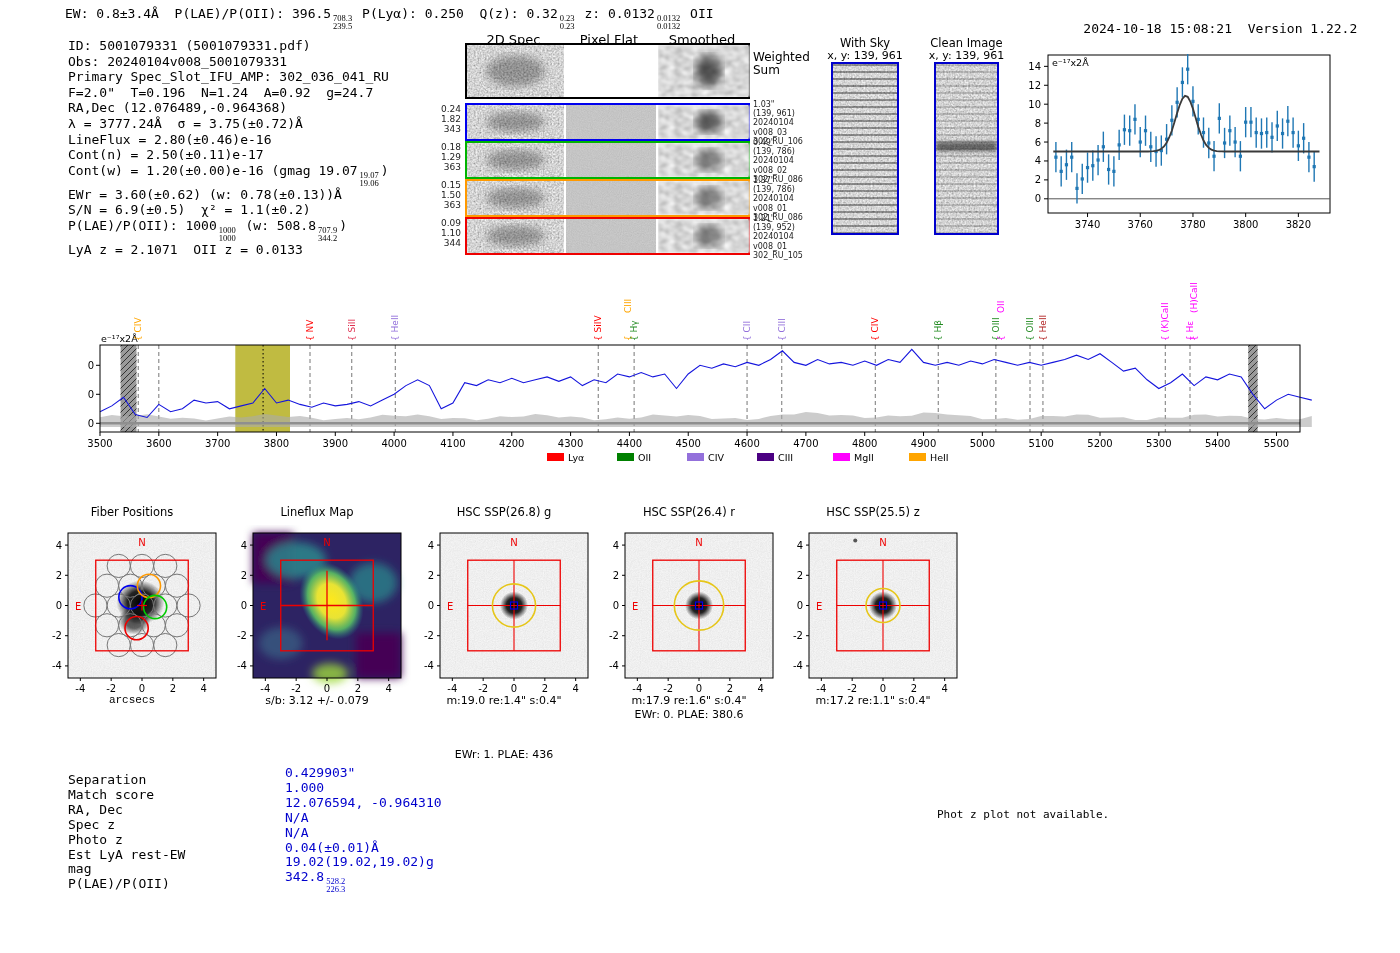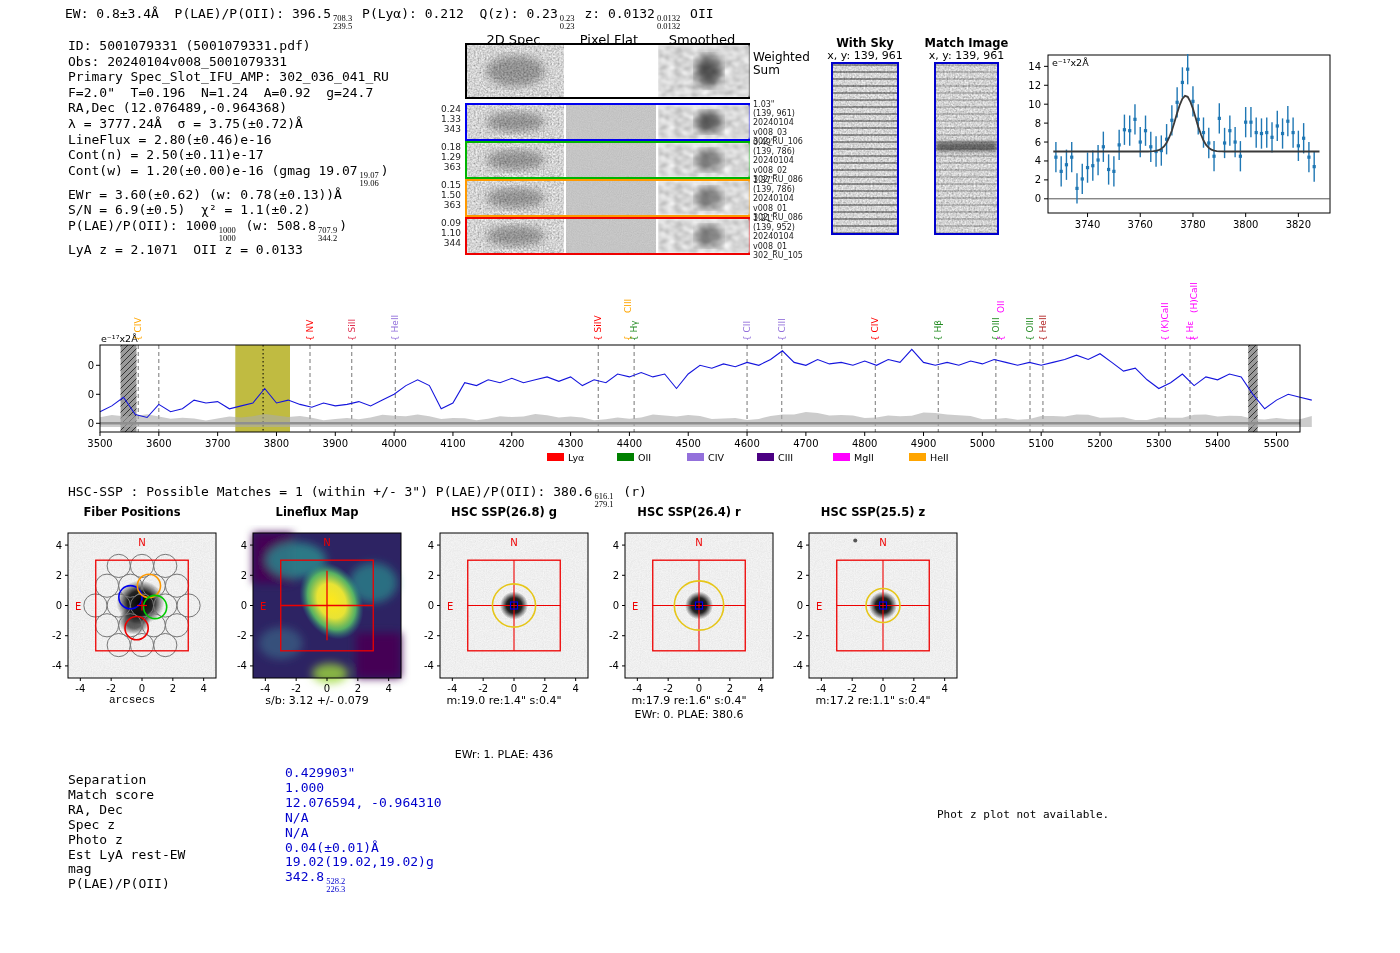--- a/index.html
+++ b/index.html
@@ -4,21 +4,21 @@
 <style>
   html,body{margin:0;padding:0;background:#fff;}
   .page{position:relative;width:1400px;height:953px;background:#fff;
         font-family:"DejaVu Sans",sans-serif;overflow:hidden;color:#000;}
   .mono{font-family:"DejaVu Sans Mono",monospace;}
   .abs{position:absolute;}
   .frac{display:inline-flex;flex-direction:column;vertical-align:-3px;margin:0 2px;
         font-size:8.5px;line-height:8px;font-family:Liberation Serif, serif;}
   .hdr{font-size:13px;white-space:pre;}
   .info-line{font-size:13px;line-height:15.6px;white-space:pre;}
-  .panel-title{font-size:11.5px;text-align:center;font-weight:bold;}
+  .panel-title{font-size:11.5px;text-align:center;}
   .panel-sub{font-size:11px;text-align:center;}
   .caption{font-size:11px;text-align:center;}
   .col-hdr{font-size:13px;text-align:center;}
   .side-label-l{font-size:9px;line-height:10px;text-align:right;color:#222;}
   .side-label-r{font-size:8px;line-height:9.2px;color:#222;}
   .weighted-label{font-size:12px;line-height:13px;color:#000;}
   .img-frame{position:absolute;border:2px solid #0000cc;box-sizing:border-box;overflow:hidden;background:#b9b9b9;}
   .stripes{position:absolute;left:0;top:0;right:0;bottom:0;
      background:repeating-linear-gradient(180deg, rgba(25,25,25,0.40) 0px, rgba(25,25,25,0.40) 2px,
         rgba(235,235,235,0.12) 2px, rgba(235,235,235,0.12) 7px);}
@@ -82,21 +82,24 @@
         </radialGradient>
       <radialGradient id="blobYellow">
           <stop offset="0%" stop-color="#ffe81a"></stop>
           <stop offset="45%" stop-color="#e8e335"></stop>
           <stop offset="75%" stop-color="#5ec962" stop-opacity="0.85"></stop>
           <stop offset="100%" stop-color="#21918c" stop-opacity="0"></stop>
         </radialGradient>
     </defs>
   </svg>
 
-  <div class="abs mono hdr" style="left:65px;top:6px;" id="header-line"><span>EW: 0.8±3.4Å  P(LAE)/P(OII): 396.5</span><span class="frac"><span>708.3</span><span>239.5</span></span><span> P(Lyα): 0.212  Q(z): 0.23</span><span class="frac"><span>0.23</span><span>0.23</span></span><span> z: 0.0132</span><span class="frac"><span>0.0132</span><span>0.0132</span></span><span> OII</span></div>
+  <div class="abs mono hdr" style="left:65px;top:6px;" id="header-line"><span>EW: 0.8±3.4Å  P(LAE)/P(OII): 396.5</span><span class="frac"><span>708.3</span><span>239.5</span></span><span> P(Lyα): 0.250  Q(z): 0.32</span><span class="frac"><span>0.23</span><span>0.23</span></span><span> z: 0.0132</span><span class="frac"><span>0.0132</span><span>0.0132</span></span><span> OII</span></div>
+  <div class="abs mono hdr" style="left:1052px;top:6px;">
+    <span>2024-10-18 15:08:21</span><span>  </span><span>Version 1.22.2</span>
+  </div>
 
   <div class="abs mono" style="left:68px;top:38px;" id="info-block">
       <div class="info-line"><span>ID: 5001079331 (5001079331.pdf)</span></div>
       <div class="info-line"><span>Obs: 20240104v008_5001079331</span></div>
       <div class="info-line"><span>Primary Spec_Slot_IFU_AMP: 302_036_041_RU</span></div>
       <div class="info-line"><span>F=2.0"  T=0.196  N=1.24  A=0.92  g=24.7</span></div>
       <div class="info-line"><span>RA,Dec (12.076489,-0.964368)</span></div>
       <div class="info-line"><span>λ = 3777.24Å  σ = 3.75(±0.72)Å</span></div>
       <div class="info-line"><span>LineFlux = 2.80(±0.46)e-16</span></div>
       <div class="info-line"><span>Cont(n) = 2.50(±0.11)e-17</span></div>
@@ -135,21 +138,21 @@
             <rect x="0" y="0" width="90" height="34" fill="#9a9a9a"></rect>
             <rect x="0" y="0" width="90" height="34" filter="url(#lnoise)" opacity="0.5"></rect>
           </svg></div>
         <div style="position: absolute; left: 191px; top: 0px; width: 92px; height: 34px; overflow: hidden;"><svg width="92" height="34">
             <rect x="0" y="0" width="92" height="34" filter="url(#bnoise)"></rect>
             <ellipse cx="50.6" cy="17" rx="12.88" ry="10.2" fill="#000" opacity="0.62" filter="url(#blur4)"></ellipse>
           </svg></div>
       </div>
       <div class="side-label-l" style="position: absolute; left: 433px; top: 104px; width: 28px;">
         <div>0.24</div>
-        <div>1.33</div>
+        <div>1.82</div>
         <div>343</div>
       </div>
       <div class="side-label-r" style="position: absolute; left: 753px; top: 100px;">
         <div>1.03"</div>
         <div>(139, 961)</div>
         <div>20240104</div>
         <div>v008_03</div>
         <div>302_RU_106</div>
       </div>
       <div style="position: absolute; left: 465px; top: 141px; width: 285px; height: 38px; border: 2px solid rgb(0, 180, 0); box-sizing: border-box; background: rgb(255, 255, 255);">
@@ -234,21 +237,21 @@
 
   <div class="abs" id="sky-panels">
       <div class="panel-title" style="position: absolute; left: 811px; top: 36px; width: 108px;">With Sky</div>
       <div class="panel-sub" style="position: absolute; left: 811px; top: 49px; width: 108px;">x, y: 139, 961</div>
       <div class="img-frame" style="left: 831px; top: 62px; width: 68px; height: 173px;">
         <svg width="68" height="173" style="position:absolute;left:0;top:0">
           <rect x="0" y="0" width="68" height="173" filter="url(#fnoise)"></rect>
         </svg>
         <div class="stripes"></div>
       </div>
-      <div class="panel-title" style="position: absolute; left: 914px; top: 36px; width: 105px;">Match Image</div>
+      <div class="panel-title" style="position: absolute; left: 914px; top: 36px; width: 105px;">Clean Image</div>
       <div class="panel-sub" style="position: absolute; left: 914px; top: 49px; width: 105px;">x, y: 139, 961</div>
       <div class="img-frame" style="left: 934px; top: 62px; width: 65px; height: 173px;">
         <svg width="65" height="173" style="position:absolute;left:0;top:0">
           <rect x="0" y="0" width="65" height="173" filter="url(#fnoise)"></rect>
         </svg>
         <div class="stripes" style="opacity: 0.45;"></div>
         <div class="darkband" style="top: 78px;"></div>
       </div>
     </div>
 
@@ -490,24 +493,20 @@
         <rect x="599" y="200" width="17" height="8" fill="#9370db"></rect>
         <text x="620" y="208" font-size="9.5">CIV</text>
         <rect x="669" y="200" width="17" height="8" fill="#4b0082"></rect>
         <text x="690" y="208" font-size="9.5">CIII</text>
         <rect x="745" y="200" width="17" height="8" fill="#ff00ff"></rect>
         <text x="766" y="208" font-size="9.5">MgII</text>
         <rect x="821" y="200" width="17" height="8" fill="#ffa500"></rect>
         <text x="842" y="208" font-size="9.5">HeII</text>
       </svg></div>
 
-  <div class="abs mono" style="left:68px;top:484px;font-size:13px;" id="hsc-line"><span>HSC-SSP : Possible Matches = 1 (within +/- 3")  P(LAE)/P(OII): 380.6</span><span class="frac">
-        <span>616.1</span>
-        <span>279.1</span>
-      </span><span> (r)</span></div>
 
   <div class="abs" id="cutouts">
       <div class="panel-title" style="position: absolute; left: 28px; top: 505px; width: 208px;">Fiber Positions</div>
       <svg width="188" height="176" style="position:absolute;left:38px;top:525px;">
         <rect x="30" y="8" width="148" height="145" fill="#efefef"></rect>
         <rect x="30" y="8" width="148" height="145" filter="url(#lnoise)" opacity="0.5"></rect>
         <ellipse cx="102.45833333333333" cy="77.47916666666667" rx="24" ry="22" fill="url(#blobDark)"></ellipse>
         <ellipse cx="96.29166666666667" cy="95.60416666666667" rx="16" ry="14" fill="url(#blobDark)" opacity="0.7"></ellipse>
         <circle cx="80.72083333333333" cy="40.92708333333333" r="11.6" fill="none" stroke="#777" stroke-width="1"></circle>
         <circle cx="104" cy="40.92708333333333" r="11.6" fill="none" stroke="#777" stroke-width="1"></circle>

